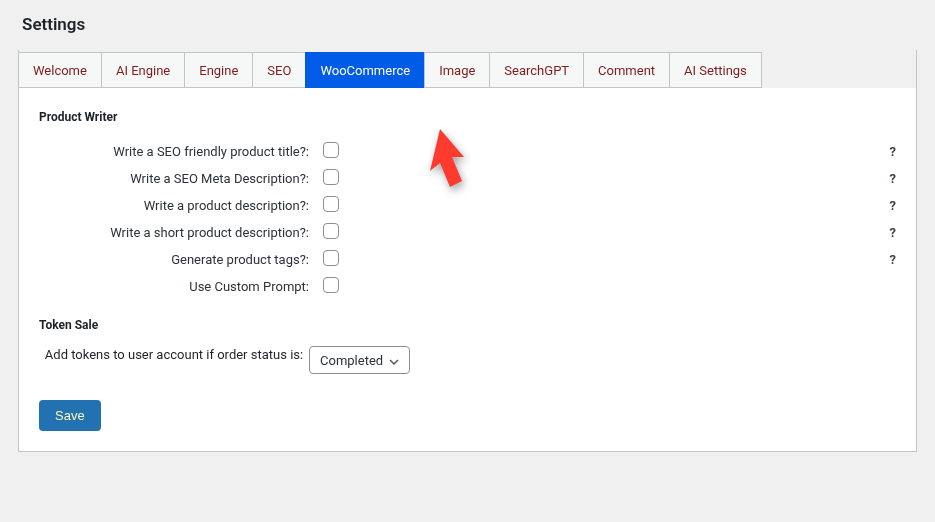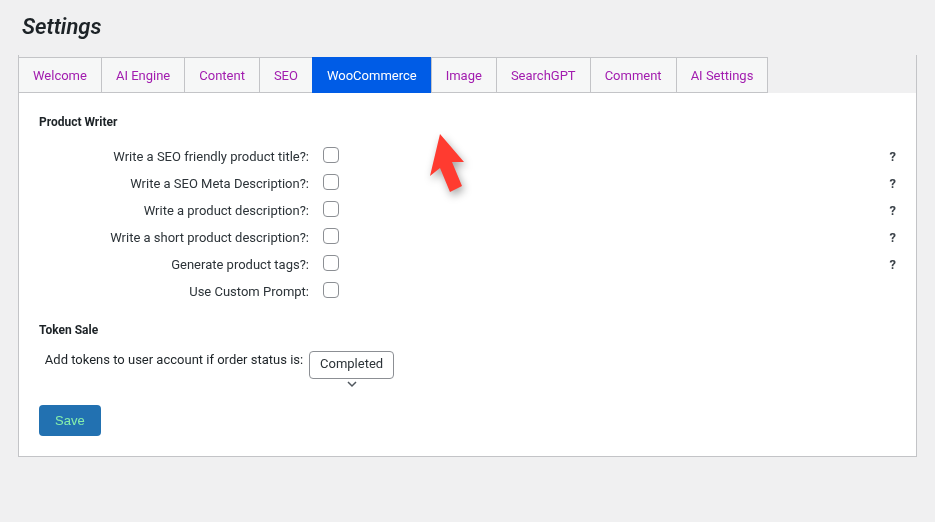--- a/index.html
+++ b/index.html
@@ -6,44 +6,43 @@
     body {
       font-family: -apple-system, BlinkMacSystemFont, "Segoe UI", Roboto, Arial, sans-serif;
       background: #f0f0f1;
       width: 935px;
       height: 522px;
       overflow: hidden;
       color: #1d2327;
       font-size: 13px;
     }
     .page-title {
-      font-size: 22px;
+      font-size: 17px;
       font-weight: 600;
       padding: 14px 39px 8px 22px;
-      font-style: italic;
     }
     .panel {
       margin: 8px 18px 18px 18px;
       background: #fff;
       border: 1px solid #c3c4c7;
     }
     .tabs {
       display: flex;
       background: #f6f7f7;
       border: 1px solid #c3c4c7;
       border-bottom: none;
       margin: -1px -1px 0 -1px;
       align-items: stretch;
       height: 36px;
       background: #f0f0f1;
     }
     .tab {
       padding: 8px 14px;
       font-size: 13px;
-      color: #a21caf;
+      color: #7f1d1d;
       background: #f6f7f7;
       border: 1px solid #c3c4c7;
       margin-left: -1px;
       display: flex;
       align-items: center;
       height: 36px;
       cursor: pointer;
       margin-top: 0;
       margin-right: 4px;
     }
@@ -122,30 +121,29 @@
       align-items: center;
       gap: 6px;
       border: 1px solid #8c8f94;
       border-radius: 4px;
       padding: 4px 10px;
       background: #fff;
       font-size: 13px;
       color: #2c3338;
       cursor: pointer;
       height: 28px;
-      flex-direction: column;
     }
     .chev {
       width: 10px; height: 10px;
       display: inline-block;
     }
     .save-btn {
       margin-top: 26px;
       background: #2271b1;
-      color: #86efac;
+      color: #fef9c3;
       border: none;
       border-radius: 4px;
       padding: 8px 16px;
       font-size: 13px;
       cursor: pointer;
     }
     .arrow {
       position: absolute;
       left: 403px;
       top: 74px;
@@ -155,21 +153,21 @@
   </style>
 </head>
 <body>
 
 <div class="page-title">Settings</div>
 
 <div class="panel" style="position:relative;">
   <div class="tabs" id="tabs">
       <div class="tab">Welcome</div>
       <div class="tab">AI Engine</div>
-      <div class="tab">Content</div>
+      <div class="tab">Engine</div>
       <div class="tab">SEO</div>
       <div class="tab active strong-blue" style="background: rgb(12, 115, 216);">WooCommerce</div>
       <div class="tab">Image</div>
       <div class="tab">SearchGPT</div>
       <div class="tab">Comment</div>
       <div class="tab">AI Settings</div>
     </div>
 
   <div class="body">
     <div class="section-title">Product Writer</div>

